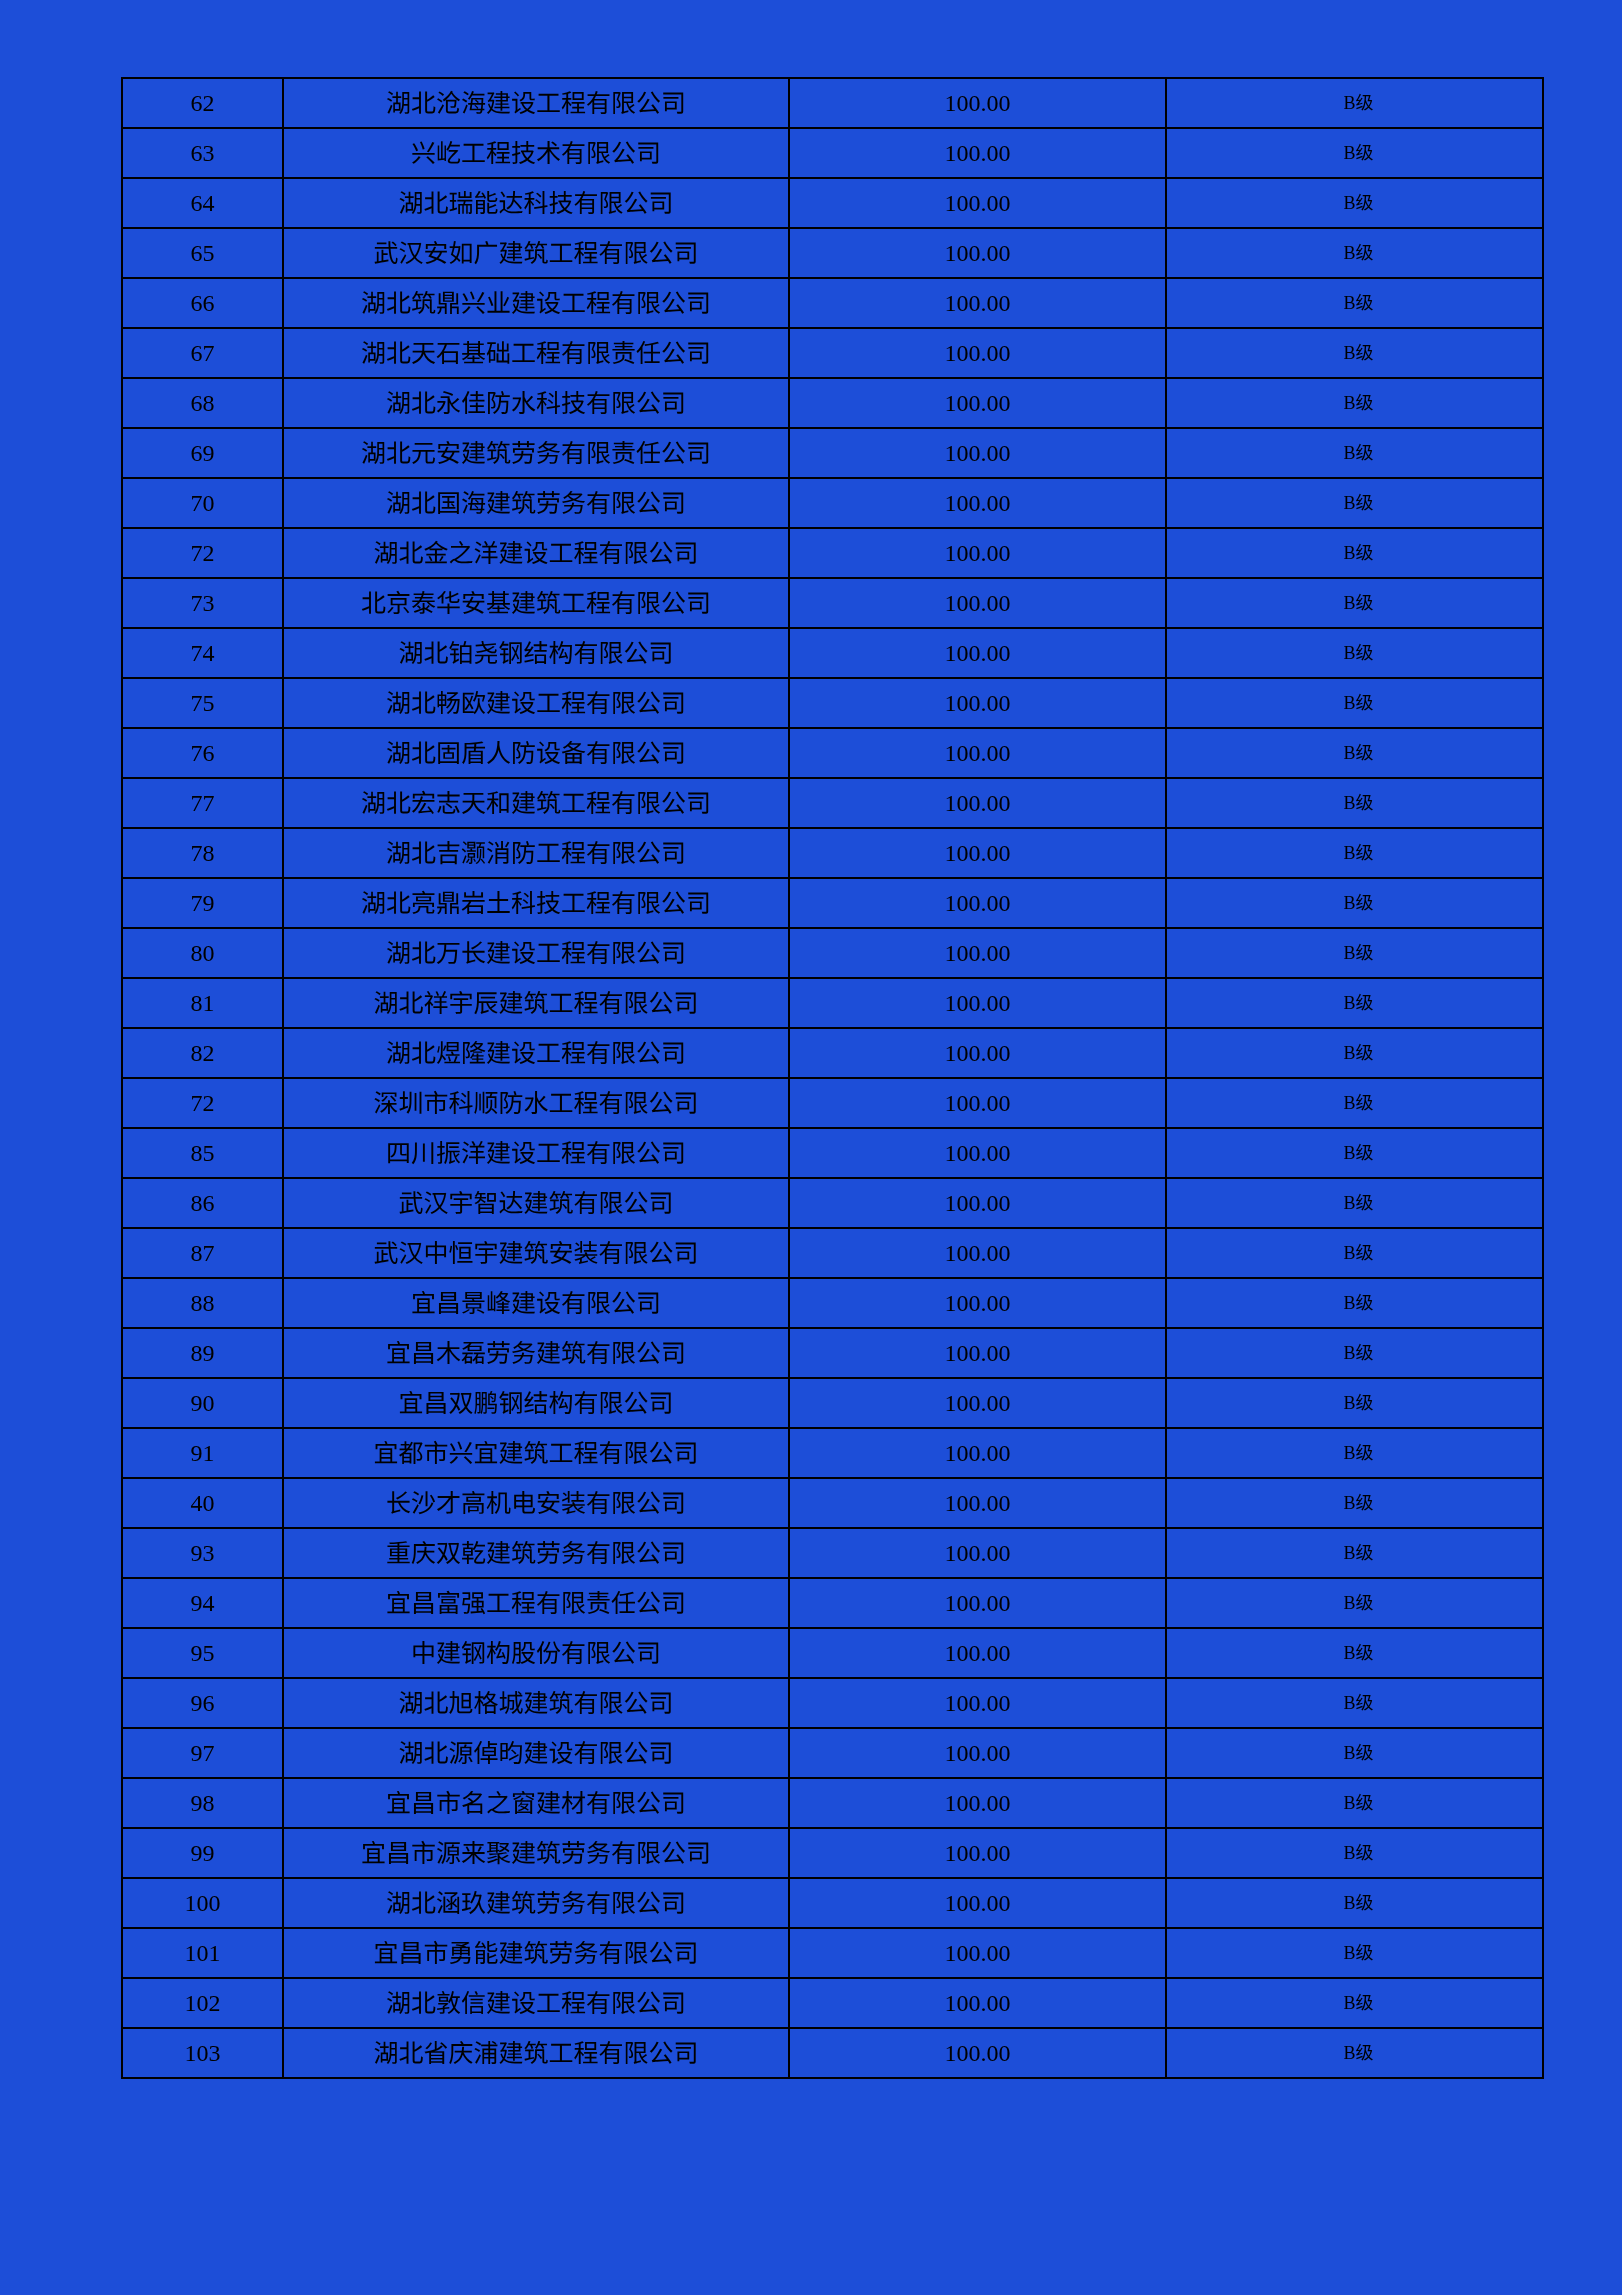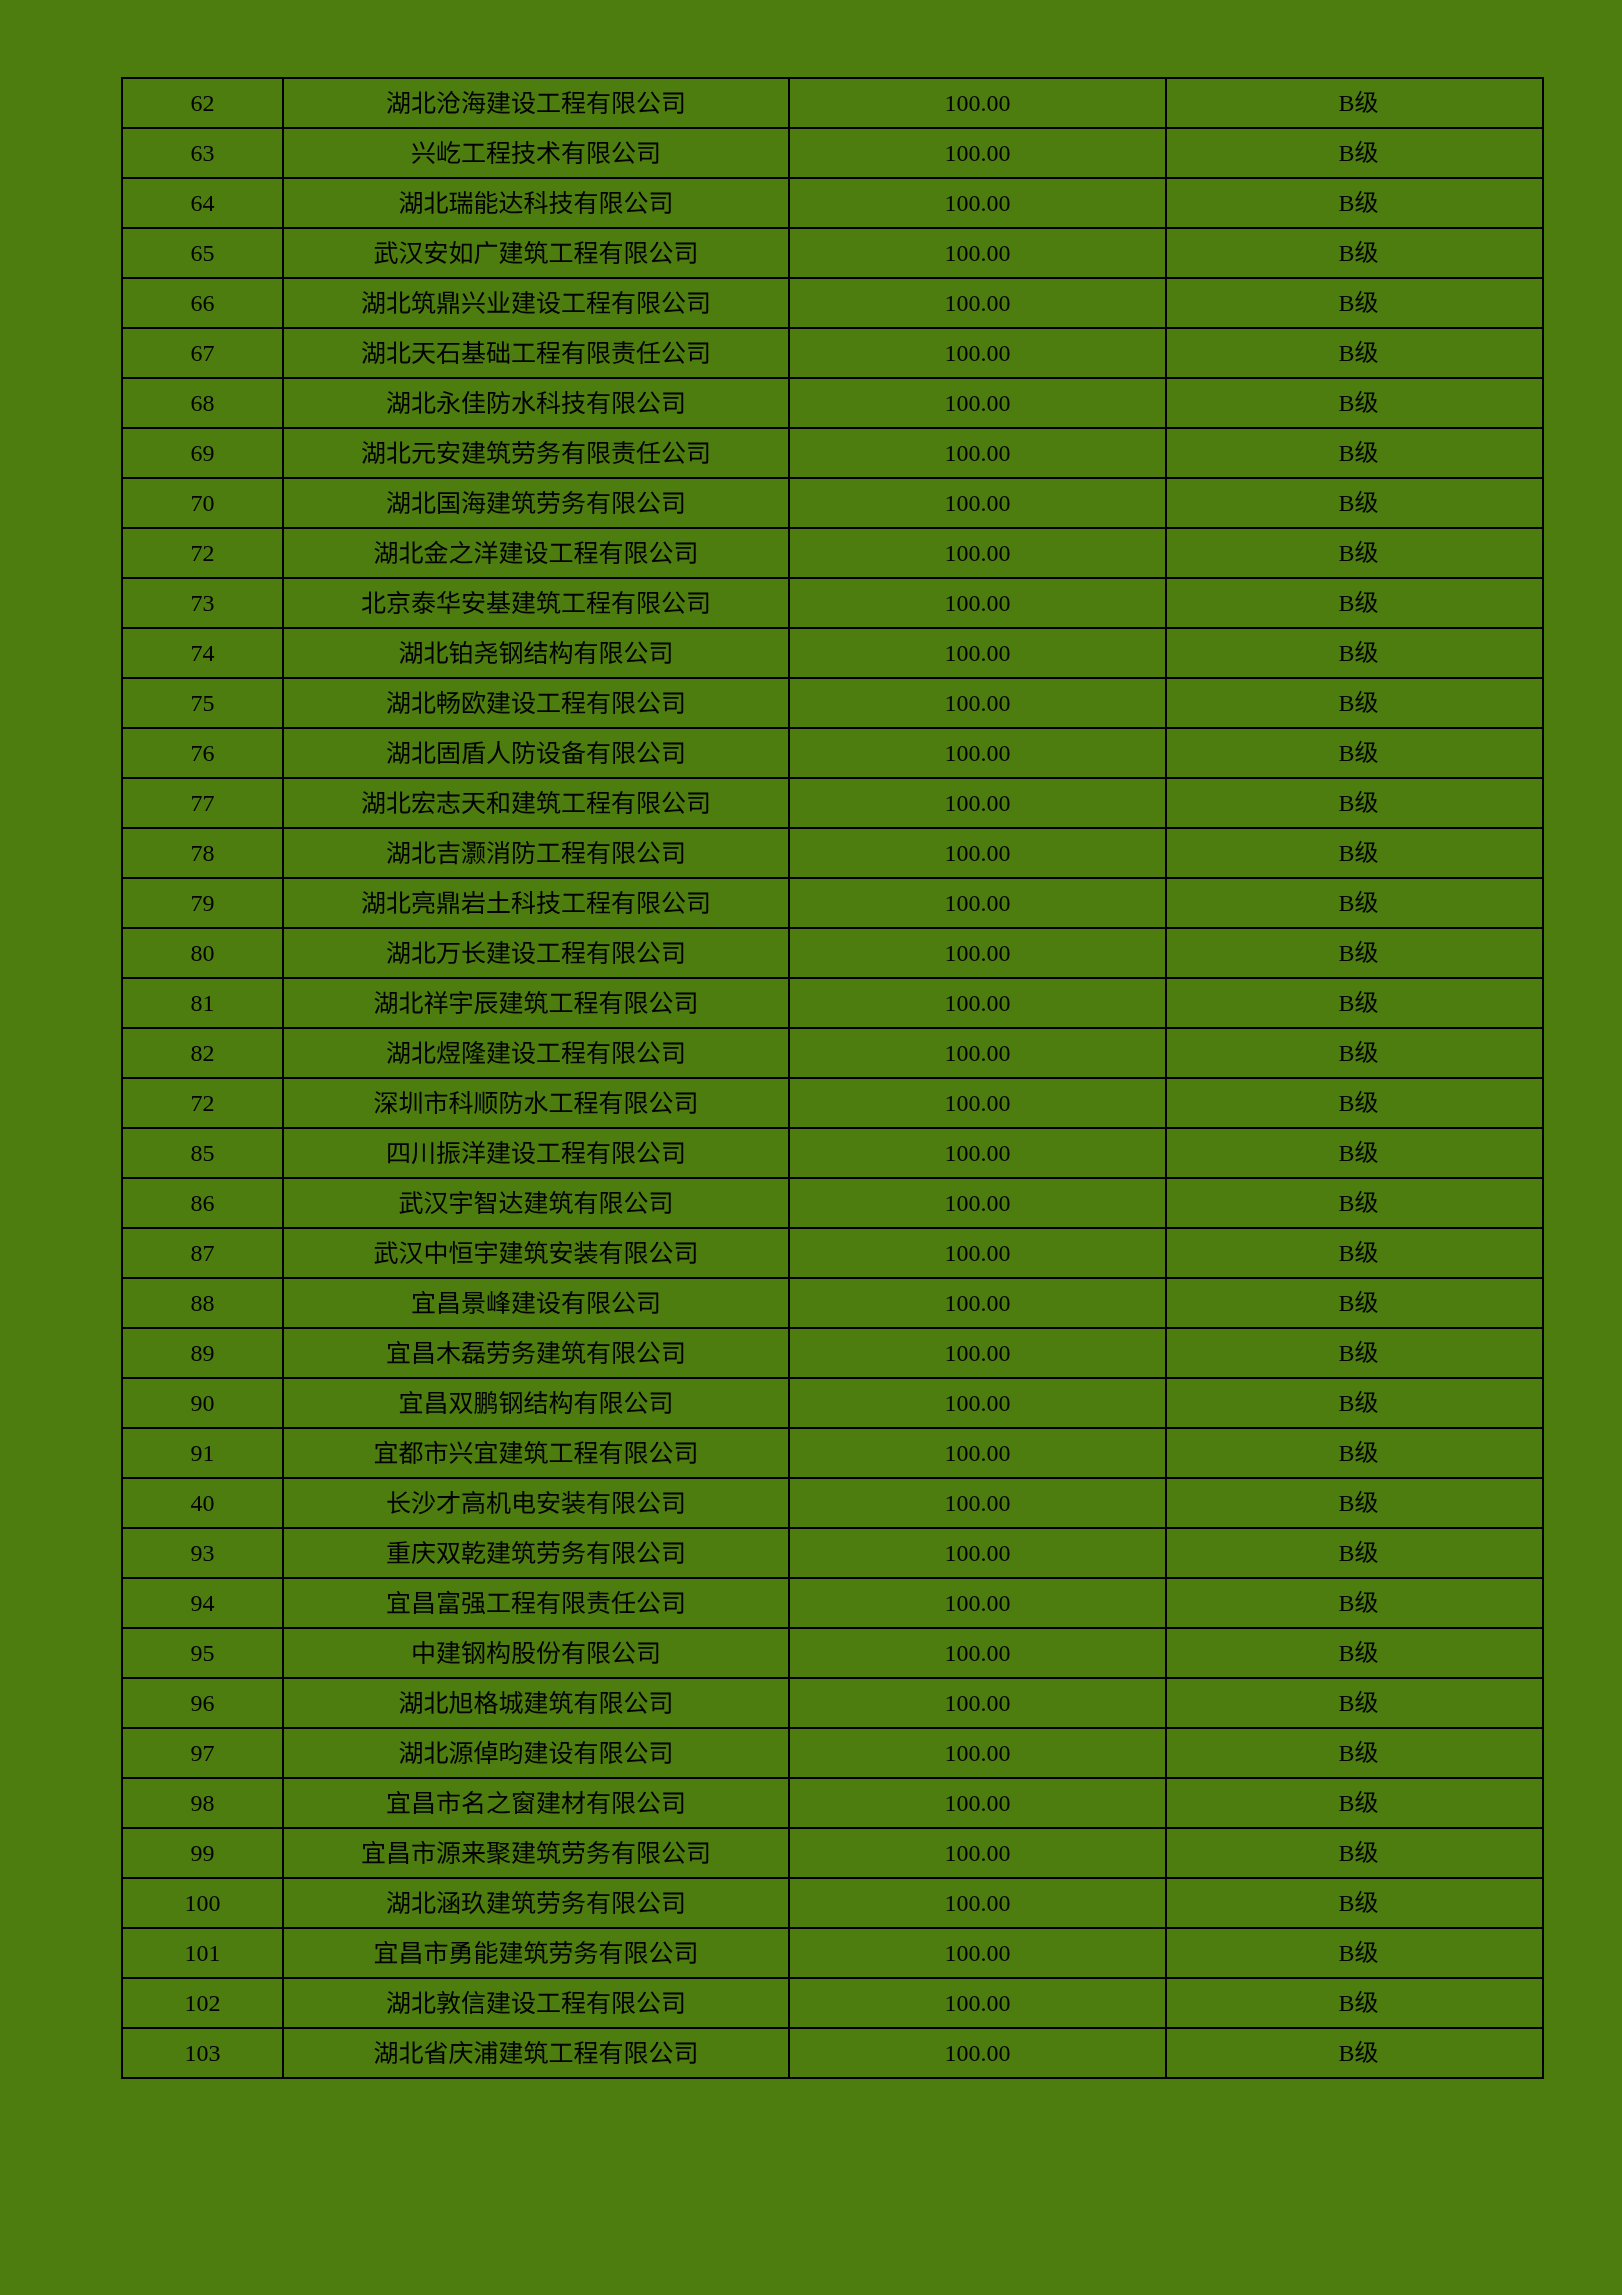--- a/index.html
+++ b/index.html
@@ -4,21 +4,21 @@
 <style>
   html, body {
     margin: 0;
     padding: 0;
     background: #ffffff;
   }
   .page {
     position: relative;
     width: 1622px;
     height: 2295px;
-    background: #4d7c0f;
+    background: #1d4ed8;
     font-family: "Liberation Serif", "DejaVu Serif", serif;
     color: #000000;
     overflow: hidden;
   }
   table.rating {
     position: absolute;
     left: 121px;
     top: 77px;
     width: 1421px;
     border-collapse: collapse;
@@ -34,21 +34,21 @@
     text-align: center;
     vertical-align: middle;
     font-size: 25px;
     line-height: 1;
     color: #000000;
     white-space: nowrap;
     overflow: hidden;
   }
   table.rating td.num   { font-size: 24px; }
   table.rating td.score { font-size: 24px; }
-  table.rating td.grade { font-size: 24px; padding-left: 8px; }
+  table.rating td.grade { font-size: 18px; padding-left: 8px; }
   col.c-no      { width: 161px; }
   col.c-company { width: 506px; }
   col.c-score   { width: 377px; }
   col.c-grade   { width: 377px; }
 </style>
 </head>
 <body>
 
 <div class="page">
   <table class="rating">

